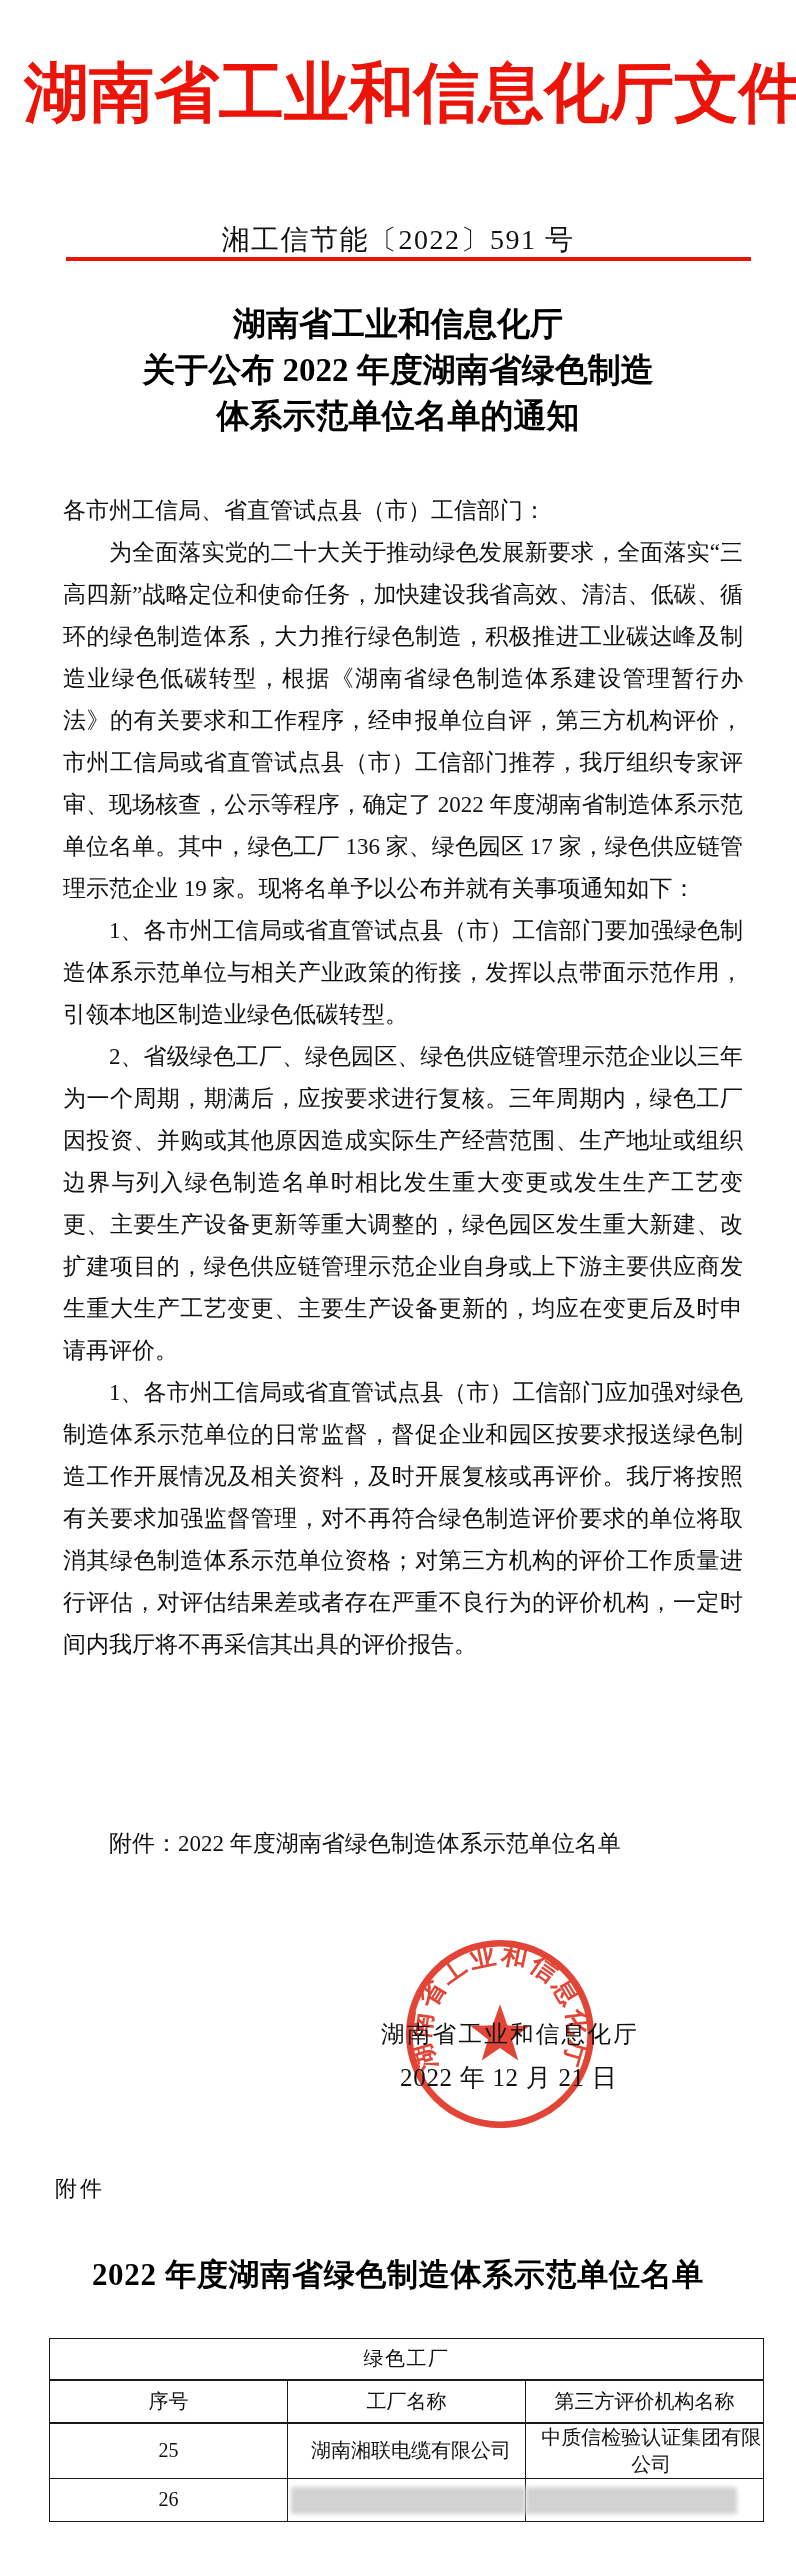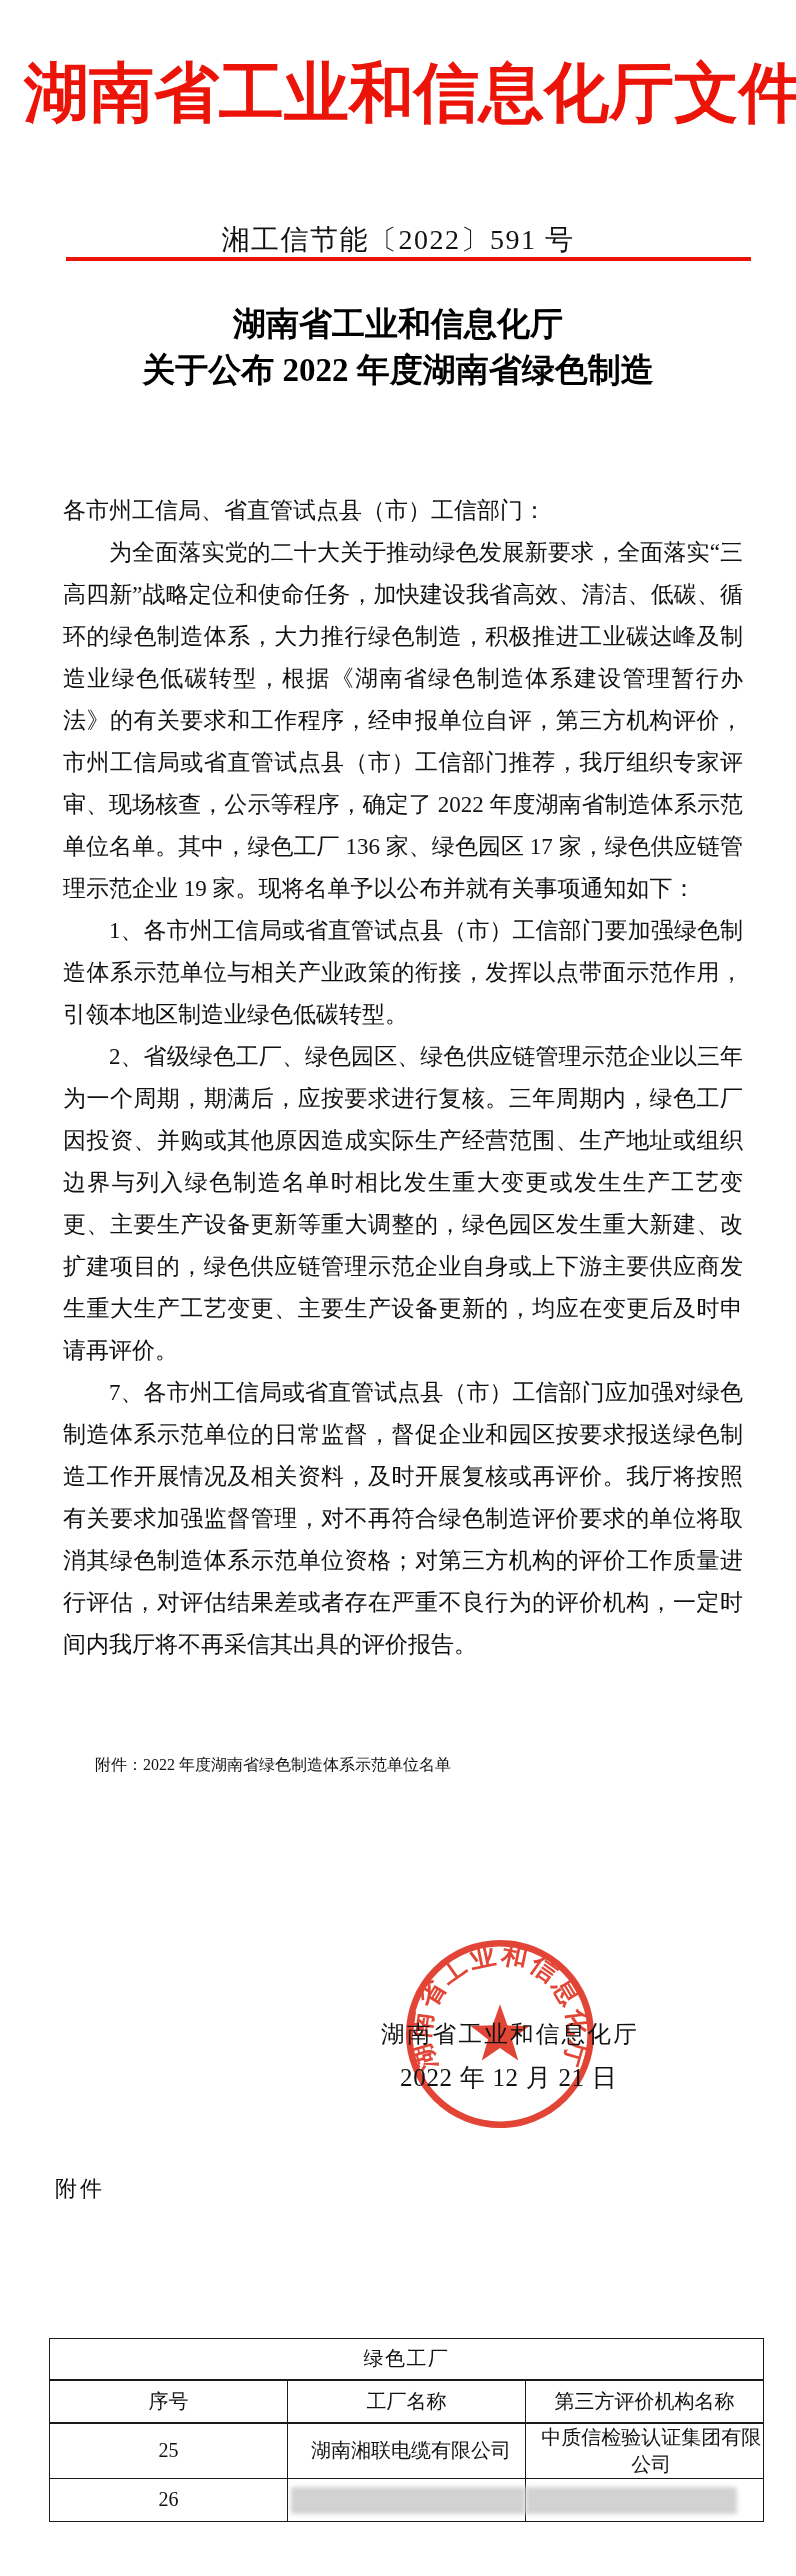--- a/index.html
+++ b/index.html
@@ -42,22 +42,22 @@
   }
   
   .body-text {
     position:absolute; top:490px; left:63px; width:680px;
     font-size:23px; line-height:42px;
     text-align:justify; color:#111111;
   }
   .body-text p.para { text-indent:2em; }
   .salutation { text-indent:0; }
   .attachment-note {
-    position:absolute; top:1744px; left:63px; width:680px;
-    font-size:16px; line-height:42px; text-indent:2em;
+    position:absolute; top:1823px; left:63px; width:680px;
+    font-size:23px; line-height:42px; text-indent:2em;
     color:#111111;
   }
   
   .seal-svg {
     position:absolute; left:403px; top:1937px;
     width:194px; height:194px;
     opacity:0.92;
   }
   .signature-org {
     position:absolute; top:2018px; left:381px;
@@ -122,46 +122,48 @@
 
   <div class="red-header">湖南省工业和信息化厅文件</div>
 
   <div class="doc-number">湘工信节能〔2022〕591 号</div>
 
   <div class="red-line"></div>
 
   <div class="notice-title">
     <div>湖南省工业和信息化厅</div>
     <div>关于公布 2022 年度湖南省绿色制造</div>
+    <div>体系示范单位名单的通知</div>
   </div>
 
   <div class="body-text">
     <p class="salutation">各市州工信局、省直管试点县（市）工信部门：</p>
     <p class="para">为全面落实党的二十大关于推动绿色发展新要求，全面落实“三高四新”战略定位和使命任务，加快建设我省高效、清洁、低碳、循环的绿色制造体系，大力推行绿色制造，积极推进工业碳达峰及制造业绿色低碳转型，根据《湖南省绿色制造体系建设管理暂行办法》的有关要求和工作程序，经申报单位自评，第三方机构评价，市州工信局或省直管试点县（市）工信部门推荐，我厅组织专家评审、现场核查，公示等程序，确定了 2022 年度湖南省制造体系示范单位名单。其中，绿色工厂 136 家、绿色园区 17 家，绿色供应链管理示范企业 19 家。现将名单予以公布并就有关事项通知如下：</p>
     <p class="para">1、各市州工信局或省直管试点县（市）工信部门要加强绿色制造体系示范单位与相关产业政策的衔接，发挥以点带面示范作用，引领本地区制造业绿色低碳转型。</p>
     <p class="para">2、省级绿色工厂、绿色园区、绿色供应链管理示范企业以三年为一个周期，期满后，应按要求进行复核。三年周期内，绿色工厂因投资、并购或其他原因造成实际生产经营范围、生产地址或组织边界与列入绿色制造名单时相比发生重大变更或发生生产工艺变更、主要生产设备更新等重大调整的，绿色园区发生重大新建、改扩建项目的，绿色供应链管理示范企业自身或上下游主要供应商发生重大生产工艺变更、主要生产设备更新的，均应在变更后及时申请再评价。</p>
-    <p class="para">7、各市州工信局或省直管试点县（市）工信部门应加强对绿色制造体系示范单位的日常监督，督促企业和园区按要求报送绿色制造工作开展情况及相关资料，及时开展复核或再评价。我厅将按照有关要求加强监督管理，对不再符合绿色制造评价要求的单位将取消其绿色制造体系示范单位资格；对第三方机构的评价工作质量进行评估，对评估结果差或者存在严重不良行为的评价机构，一定时间内我厅将不再采信其出具的评价报告。</p>
+    <p class="para">1、各市州工信局或省直管试点县（市）工信部门应加强对绿色制造体系示范单位的日常监督，督促企业和园区按要求报送绿色制造工作开展情况及相关资料，及时开展复核或再评价。我厅将按照有关要求加强监督管理，对不再符合绿色制造评价要求的单位将取消其绿色制造体系示范单位资格；对第三方机构的评价工作质量进行评估，对评估结果差或者存在严重不良行为的评价机构，一定时间内我厅将不再采信其出具的评价报告。</p>
   </div>
 
   <div class="attachment-note">附件：2022 年度湖南省绿色制造体系示范单位名单</div>
 
   <svg class="seal-svg" viewBox="0 0 263 263">
     <circle cx="131.5" cy="131.5" r="123" fill="none" stroke="#e03524" stroke-width="9"></circle>
     <polygon fill="#e03524" points="131.5,91 141.5,119.8 171.4,120.5 147.7,138.8 156.2,167.5 131.5,150.5 106.8,167.5 115.3,138.8 91.6,120.5 121.5,119.8"></polygon>
     <path id="sealArcPath" fill="none" d="M 42.3 164.0 A 95 95 0 1 1 220.7 164.0"></path>
     <text fill="#e03524" font-size="35" font-weight="bold" font-family="Liberation Serif, serif" letter-spacing="4">
       <textPath href="#sealArcPath" startOffset="50%" text-anchor="middle">湖南省工业和信息化厅</textPath>
     </text>
   </svg>
 
   <div class="signature-org">湖南省工业和信息化厅</div>
   <div class="signature-date">2022 年 12 月 21 日</div>
 
   <div class="attachment-label">附件</div>
 
+  <div class="attachment-title">2022 年度湖南省绿色制造体系示范单位名单</div>
 
   <table class="green-table">
     <tbody>
         <tr class="t-section">
       <td colspan="3">绿色工厂</td>
     </tr>
     <tr class="t-head">
       <td class="col-idx">序号</td>
       <td class="col-name">工厂名称</td>
       <td class="col-eval">第三方评价机构名称</td>

